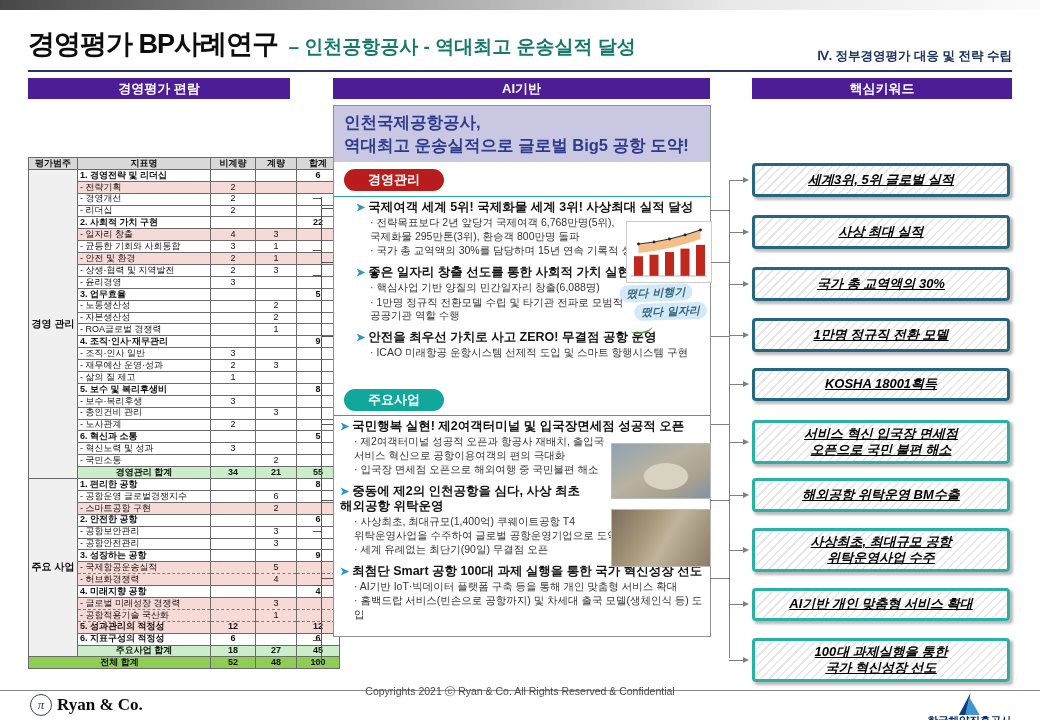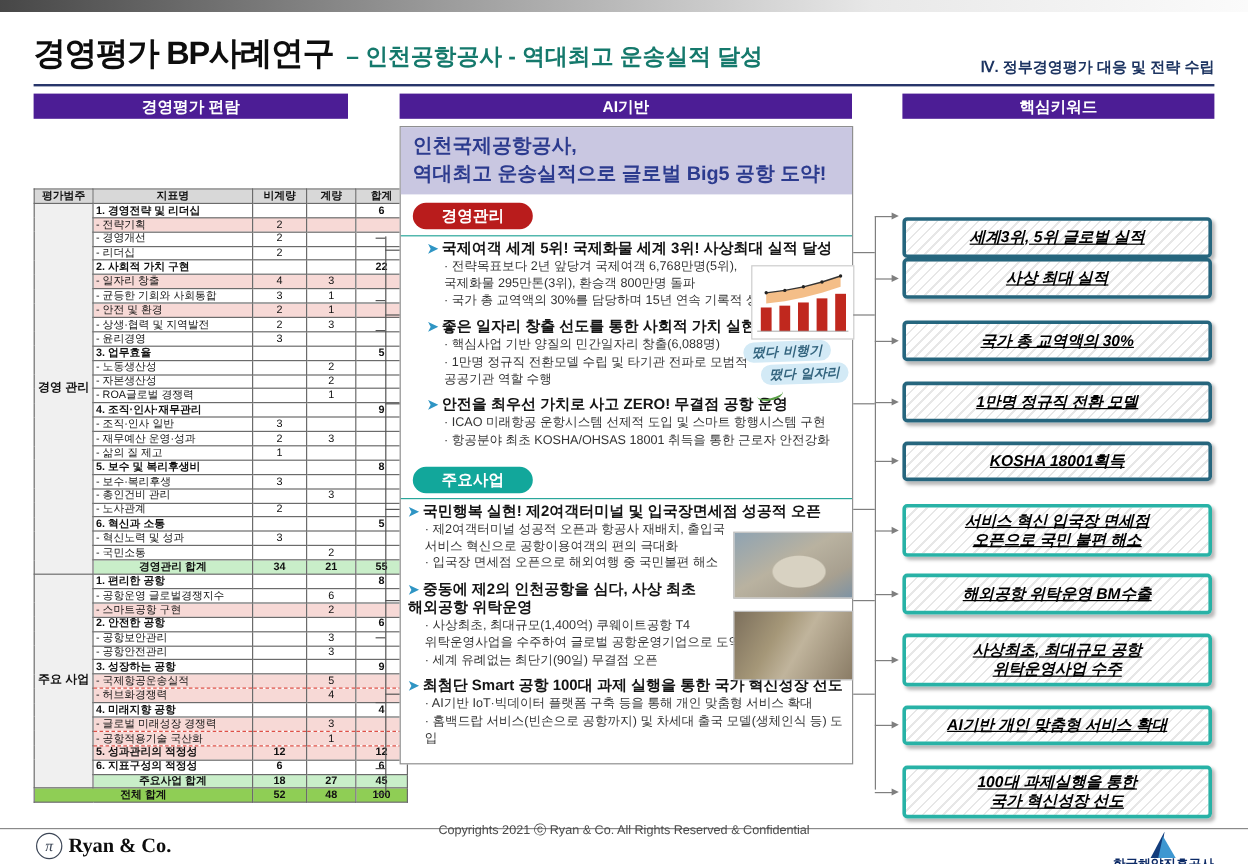--- a/index.html
+++ b/index.html
@@ -400,21 +400,20 @@
           </div>
           <div class="bullet">
             <div class="bullet-title"><span class="bullet-marker">➤</span>좋은 일자리 창출 선도를 통한 사회적 가치 실현</div>
             <div class="bullet-sub">· 핵심사업 기반 양질의 민간일자리 창출(6,088명)</div>
             <div class="bullet-sub">· 1만명 정규직 전환모델 수립 및 타기관 전파로 모범적
 공공기관 역할 수행</div>
           </div>
           <div class="bullet">
             <div class="bullet-title"><span class="bullet-marker">➤</span>안전을 최우선 가치로 사고 ZERO! 무결점 공항 운영</div>
             <div class="bullet-sub">· ICAO 미래항공 운항시스템 선제적 도입 및 스마트 항행시스템 구현</div>
-            <div class="bullet-sub">· 항공분야 최초 KOSHA/OHSAS 18001 취득을 통한 근로자 안전강화</div>
           </div>
         </div>
         <div class="bp-badge" style="top: 283px; background: rgb(18, 167, 155);">주요사업</div>
         <div class="bp-divider" style="top: 309px;"></div>
         <div class="bp-bullets" style="top: 313px;">
           <div class="bullet">
             <div class="bullet-title"><span class="bullet-marker">➤</span>국민행복 실현! 제2여객터미널 및 입국장면세점 성공적 오픈</div>
             <div class="bullet-sub">· 제2여객터미널 성공적 오픈과 항공사 재배치, 출입국
 서비스 혁신으로 공항이용여객의 편의 극대화</div>
             <div class="bullet-sub">· 입국장 면세점 오픈으로 해외여행 중 국민불편 해소</div>
@@ -454,21 +453,21 @@
     <div class="doodle">
       <span class="doodle-line">떴다 비행기</span><br>
       <span class="doodle-line doodle-line2">떴다 일자리</span>
       <div class="doodle-swoosh"></div>
     </div>
     <div class="photo photo1"></div>
     <div class="photo photo2"></div>
   </div>
 
   <div id="keywords">
-      <div class="kw kw-blue" style="top: 163px; height: 34px; margin-top: 18px;">세계3위, 5위 글로벌 실적</div>
+      <div class="kw kw-blue" style="top: 163px; height: 34px;">세계3위, 5위 글로벌 실적</div>
       <div class="kw kw-blue" style="top: 215px; height: 34px;">사상 최대 실적</div>
       <div class="kw kw-blue" style="top: 267px; height: 34px;">국가 총 교역액의 30%</div>
       <div class="kw kw-blue" style="top: 318px; height: 34px;">1만명 정규직 전환 모델</div>
       <div class="kw kw-blue" style="top: 368px; height: 33px;">KOSHA 18001획득</div>
       <div class="kw kw-teal" style="top: 420px; height: 44px;">서비스 혁신 입국장 면세점
 오픈으로 국민 불편 해소</div>
       <div class="kw kw-teal" style="top: 478px; height: 34px;">해외공항 위탁운영 BM수출</div>
       <div class="kw kw-teal" style="top: 528px; height: 44px;">사상최초, 최대규모 공항
 위탁운영사업 수주</div>
       <div class="kw kw-teal" style="top: 588px; height: 33px;">AI기반 개인 맞춤형 서비스 확대</div>

